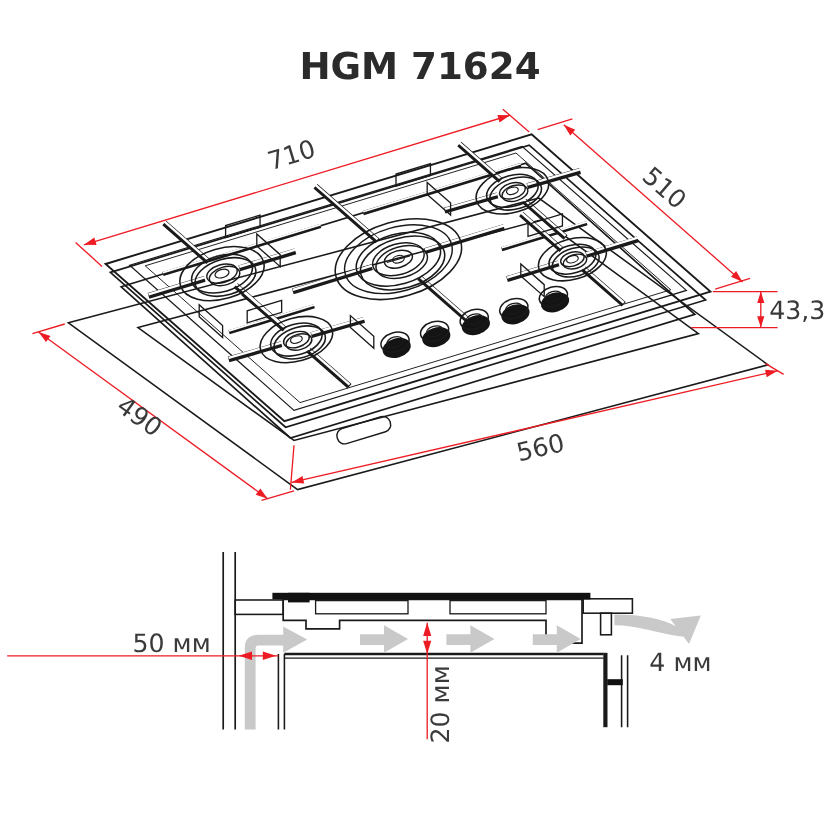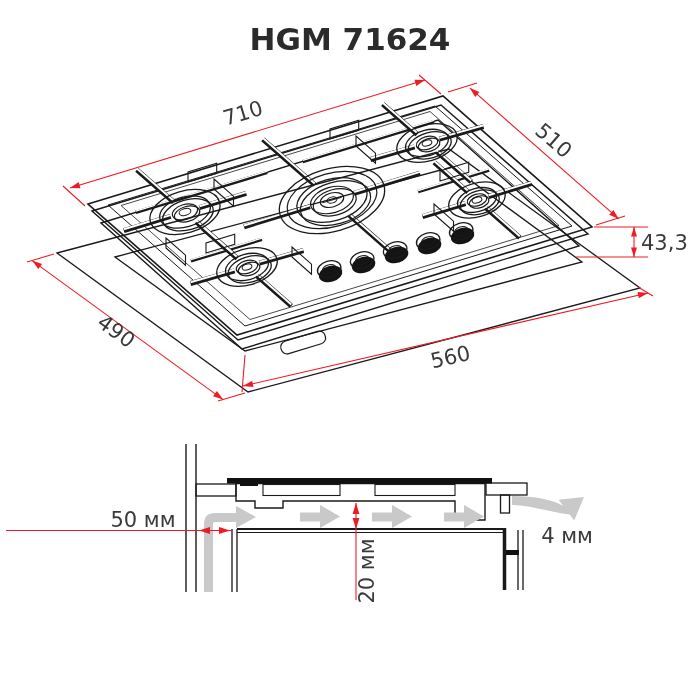--- a/index.html
+++ b/index.html
@@ -1,17 +1,17 @@
 <!DOCTYPE html>
 <html><head>
 <meta charset="utf-8">
 <style>
   html,body{margin:0;padding:0;background:#fff;}
   #stage{position:relative;width:700px;height:634px;background:#fff;overflow:hidden;
-         font-family:"DejaVu Sans","Liberation Sans",sans-serif;}
+         font-family:"DejaVu Sans","Liberation Sans",sans-serif;margin-top:16px;}
   svg{position:absolute;left:0;top:0;}
   .ln{stroke:#1a1a1a;fill:none;}
   .dim{stroke:#ed1c24;stroke-width:1.1;fill:none;}
   .dimf{fill:#ed1c24;stroke:none;}
   .lbl{fill:#3a3a3a;font-size:21px;}
   .flow{fill:#c9c9c9;stroke:none;}
   text{user-select:none;}
 </style>
 </head>
 <body>

